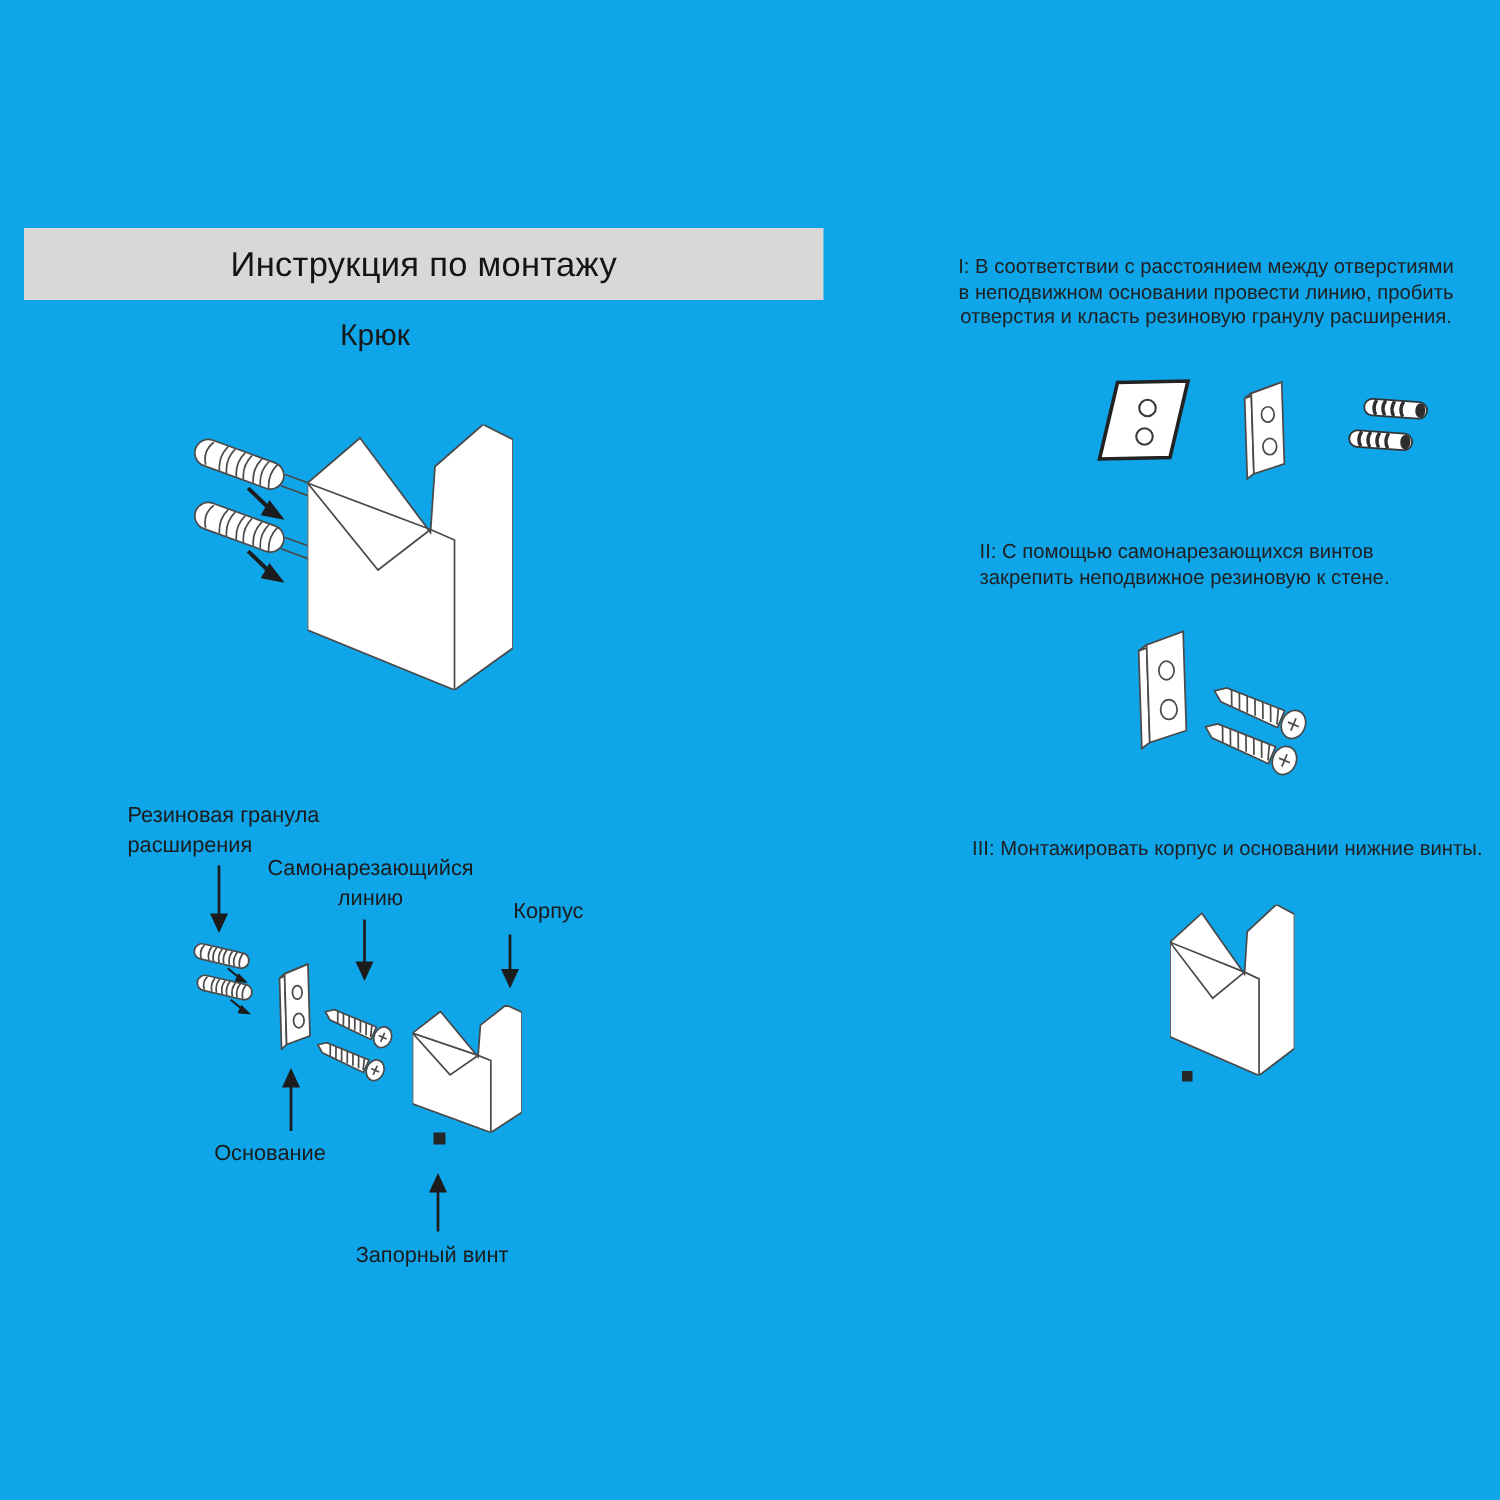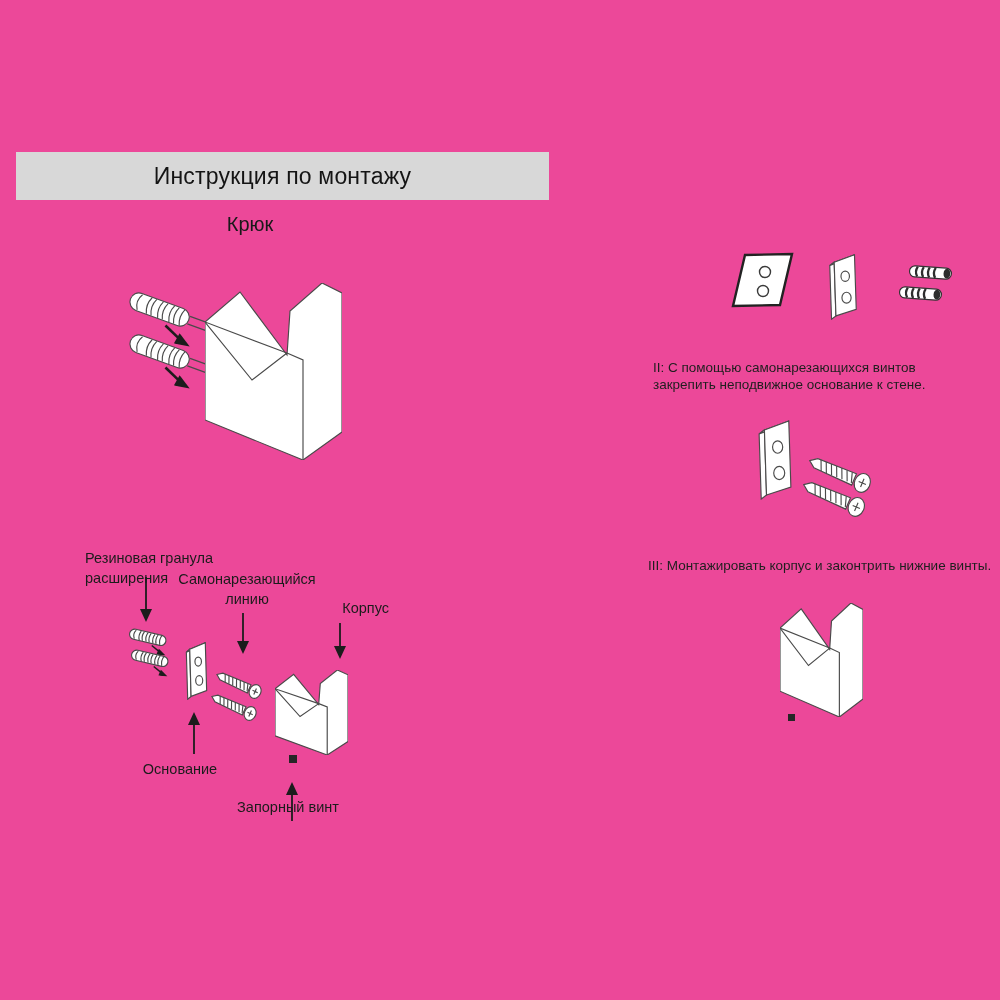--- a/index.html
+++ b/index.html
@@ -1,36 +1,36 @@
 <!DOCTYPE html>
 <html><head>
 <meta charset="utf-8">
 <style>
   html,body{margin:0;padding:0;background:#fff;}
   #page{
-    position:relative;width:1000px;height:1000px;background:#ec4899;
+    position:relative;width:1000px;height:1000px;background:#0ea5e9;
     font-family:"Liberation Sans", sans-serif;color:#1f1f1f;overflow:hidden;
   }
   .abs{position:absolute;}
   #header-bar{
     left:16px;top:152px;width:533px;height:48px;background:#d8d8d8;
     display:flex;align-items:center;justify-content:center;
   }
   #header-title{font-size:23px;color:#141414;letter-spacing:.2px;}
   #product-name{left:100px;top:213px;width:300px;text-align:center;font-size:20px;color:#191919;}
   .step-text{font-size:13.5px;line-height:16.5px;color:#1f1f1f;}
   #step1-text{left:634px;top:170px;width:340px;text-align:center;}
   #step2-text{left:653px;top:360px;width:322px;text-align:left;}
   #step3-text{left:648px;top:558px;width:350px;text-align:left;}
   .part-label{font-size:14.5px;line-height:20px;color:#1c1c1c;}
-  #label-rubber{left:85px;top:534px;width:140px;text-align:left;margin-top:14px;}
+  #label-rubber{left:85px;top:534px;width:140px;text-align:left;}
   #label-screw{left:172px;top:569px;width:150px;text-align:center;}
   #label-body{left:289px;top:598px;width:100px;text-align:right;}
   #label-base{left:120px;top:759px;width:120px;text-align:center;}
-  #label-lock{left:218px;top:797px;width:140px;text-align:center;}
+  #label-lock{left:218px;top:827px;width:140px;text-align:center;}
   svg{display:block;}
   .ln{stroke:#4a4a4a;stroke-width:1.15;fill:none;vector-effect:non-scaling-stroke;}
   .lnf{stroke:#4a4a4a;stroke-width:1.15;fill:#ffffff;vector-effect:non-scaling-stroke;}
   .arrow-ln{stroke:#1c1c1c;stroke-width:1.8;fill:none;}
   .arrow-hd{fill:#1c1c1c;stroke:none;}
 </style>
 </head>
 <body>
 
 <div id="page">
@@ -137,51 +137,52 @@
     </g>
     <rect x="229" y="235" width="8" height="8" fill="#262626"></rect>
   </svg>
 
   <div class="abs part-label" id="label-rubber">Резиновая гранула расширения</div>
   <div class="abs part-label" id="label-screw">Самонарезающийся линию</div>
   <div class="abs part-label" id="label-body">Корпус</div>
   <div class="abs part-label" id="label-base">Основание</div>
   <div class="abs part-label" id="label-lock">Запорный винт</div>
 
+  <div class="abs step-text" id="step1-text">I: В соответствии с расстоянием между отверстиями в неподвижном основании провести линию, пробить отверстия и класть резиновую гранулу расширения.</div>
   <svg class="abs" style="left:715px;top:245px" width="240" height="80" viewBox="0 0 240 80">
     <g>
       <path d="M30,10 L77,9 L65,60 L18,61 Z" fill="#ffffff" stroke="#222222" stroke-width="2.4"></path>
       <circle cx="50" cy="27" r="5.5" fill="none" stroke="#3a3a3a" stroke-width="1.4"></circle>
       <circle cx="48" cy="46" r="5.5" fill="none" stroke="#3a3a3a" stroke-width="1.4"></circle>
     </g>
     <g>
       <use href="#sym-plate" x="113" y="9" width="30" height="66"></use>
     </g>
     <g>
       <use href="#sym-plug-dark" width="46" height="14" transform="translate(194,19) rotate(4)"></use>
     </g>
     <g>
       <use href="#sym-plug-dark" width="46" height="14" transform="translate(184,40) rotate(4)"></use>
     </g>
   </svg>
 
-  <div class="abs step-text" id="step2-text">II: С помощью самонарезающихся винтов закрепить неподвижное основание к стене.</div>
+  <div class="abs step-text" id="step2-text">II: С помощью самонарезающихся винтов закрепить неподвижное резиновую к стене.</div>
   <svg class="abs" style="left:745px;top:415px" width="190" height="110" viewBox="0 0 190 110">
     <g>
       <use href="#sym-plate" x="12" y="5" width="36" height="80"></use>
     </g>
     <g>
       <use href="#sym-screw" width="64" height="20" transform="translate(66,34) rotate(23) scale(1.12)"></use>
     </g>
     <g>
       <use href="#sym-screw" width="64" height="20" transform="translate(60,58) rotate(23) scale(1.12)"></use>
     </g>
   </svg>
 
-  <div class="abs step-text" id="step3-text">III: Монтажировать корпус и законтрить нижние винты.</div>
+  <div class="abs step-text" id="step3-text">III: Монтажировать корпус и основании нижние винты.</div>
   <svg class="abs" style="left:765px;top:598px" width="150" height="130" viewBox="0 0 150 130">
     <g>
       <use href="#sym-hook" x="15" y="5" width="83" height="114"></use>
     </g>
     <rect x="23" y="116" width="7" height="7" fill="#262626"></rect>
   </svg>
 
 </div>
 
 </body></html>

